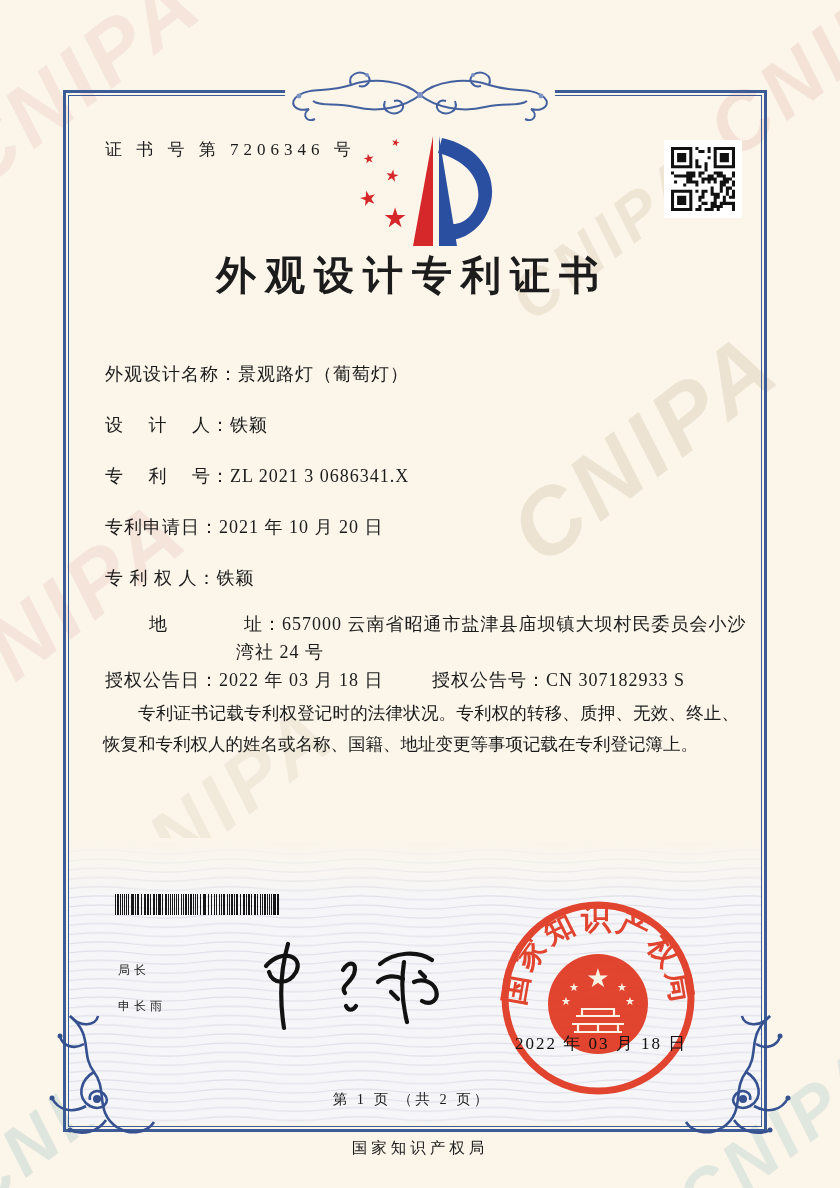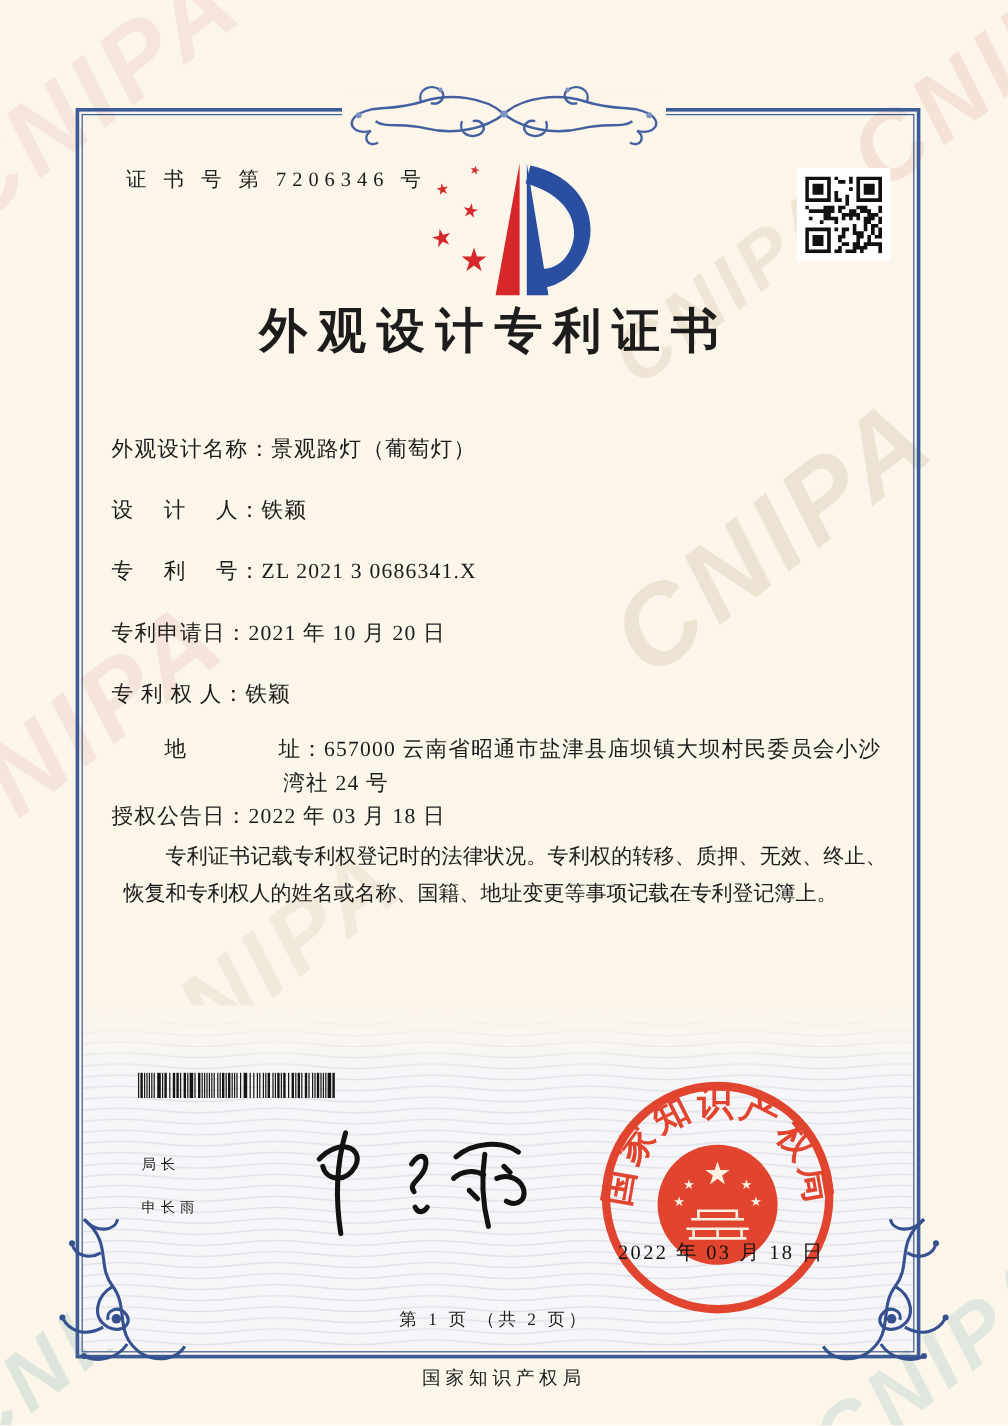--- a/index.html
+++ b/index.html
@@ -31,21 +31,21 @@
   .title{ left:63px; top:248px; width:698px; text-align:center;
     font-size:40px; font-weight:bold; letter-spacing:9px; }
   
   .logo{ left:345px; top:118px; width:150px; height:135px; }
   .logo .star{ position:absolute; color:#d6282a; line-height:1;
     font-family:"DejaVu Sans",sans-serif; }
   
   .qrbox{ left:664px; top:140px; width:78px; height:78px; background:#fff;
     display:flex; align-items:center; justify-content:center; }
   
-  .field{ left:93px; font-size:18px; white-space:nowrap; letter-spacing:1px; }
+  .field{ left:105px; font-size:18px; white-space:nowrap; letter-spacing:1px; }
   
   .paras{ left:103px; top:698px; width:636px; font-size:17.5px;
     line-height:1.78; text-align:justify; }
   .paras p{ margin:0; text-indent:2em; }
   
   .barcode{ left:115px; top:894px; width:222px; height:21px; font-size:0; }
   .barcode i{ display:inline-block; height:100%; background:#151515; }
   
   .signer{ font-size:12px; letter-spacing:4px; }
   
@@ -179,20 +179,21 @@
   <div class="abs field z5" style="top:362px;">外观设计名称：景观路灯（葡萄灯）</div>
   <div class="abs field z5" style="top:413px;">设　 计　 人：铁颖</div>
   <div class="abs field z5" style="top:464px;">专　 利　 号：ZL 2021 3 0686341.X</div>
   <div class="abs field z5" style="top:515px;">专利申请日：2021 年 10 月 20 日</div>
   <div class="abs field z5" style="top:566px;">专 利 权 人：铁颖</div>
   <div class="abs field z5" style="top:612px;margin-left:44px;">
     <span>地　　　　址：</span><span>657000 云南省昭通市盐津县庙坝镇大坝村民委员会小沙</span>
   </div>
   <div class="abs field z5" style="top:640px;left:236px;">湾社 24 号</div>
   <div class="abs field z5" style="top:668px;font-family:Liberation Serif, serif;">授权公告日：2022 年 03 月 18 日</div>
+  <div class="abs field z5" style="top:668px;left:432px;">授权公告号：CN 307182933 S</div>
 
   <div class="abs paras z5">
     <p>专利证书记载专利权登记时的法律状况。专利权的转移、质押、无效、终止、恢复和专利权人的姓名或名称、国籍、地址变更等事项记载在专利登记簿上。</p>
   </div>
 
   <div class="abs barcode z5"><i style="width:1px;margin-right:1px"></i><i style="width:2px;margin-right:1px"></i><i style="width:1px;margin-right:1px"></i><i style="width:1px;margin-right:1px"></i><i style="width:1px;margin-right:1px"></i><i style="width:1px;margin-right:1px"></i><i style="width:1px;margin-right:2px"></i><i style="width:3px;margin-right:1px"></i><i style="width:1px;margin-right:1px"></i><i style="width:2px;margin-right:2px"></i><i style="width:1px;margin-right:2px"></i><i style="width:2px;margin-right:1px"></i><i style="width:2px;margin-right:1px"></i><i style="width:1px;margin-right:2px"></i><i style="width:2px;margin-right:1px"></i><i style="width:1px;margin-right:1px"></i><i style="width:3px;margin-right:1px"></i><i style="width:1px;margin-right:2px"></i><i style="width:2px;margin-right:1px"></i><i style="width:1px;margin-right:1px"></i><i style="width:1px;margin-right:1px"></i><i style="width:1px;margin-right:1px"></i><i style="width:1px;margin-right:1px"></i><i style="width:1px;margin-right:1px"></i><i style="width:1px;margin-right:2px"></i><i style="width:1px;margin-right:1px"></i><i style="width:1px;margin-right:1px"></i><i style="width:2px;margin-right:1px"></i><i style="width:1px;margin-right:1px"></i><i style="width:2px;margin-right:1px"></i><i style="width:1px;margin-right:1px"></i><i style="width:1px;margin-right:1px"></i><i style="width:1px;margin-right:2px"></i><i style="width:1px;margin-right:2px"></i><i style="width:3px;margin-right:2px"></i><i style="width:1px;margin-right:2px"></i><i style="width:1px;margin-right:2px"></i><i style="width:1px;margin-right:1px"></i><i style="width:1px;margin-right:2px"></i><i style="width:1px;margin-right:1px"></i><i style="width:1px;margin-right:1px"></i><i style="width:2px;margin-right:2px"></i><i style="width:1px;margin-right:1px"></i><i style="width:1px;margin-right:1px"></i><i style="width:2px;margin-right:1px"></i><i style="width:1px;margin-right:1px"></i><i style="width:2px;margin-right:2px"></i><i style="width:1px;margin-right:2px"></i><i style="width:2px;margin-right:1px"></i><i style="width:1px;margin-right:1px"></i><i style="width:2px;margin-right:1px"></i><i style="width:1px;margin-right:2px"></i><i style="width:2px;margin-right:1px"></i><i style="width:1px;margin-right:2px"></i><i style="width:1px;margin-right:1px"></i><i style="width:1px;margin-right:1px"></i><i style="width:2px;margin-right:1px"></i><i style="width:1px;margin-right:1px"></i><i style="width:1px;margin-right:1px"></i><i style="width:1px;margin-right:1px"></i><i style="width:3px;margin-right:1px"></i><i style="width:2px;margin-right:1px"></i></div>
 
   <div class="abs signer z5" style="left:118px;top:962px;">局长</div>
   <div class="abs signer z5" style="left:118px;top:998px;">申长雨</div>
 

